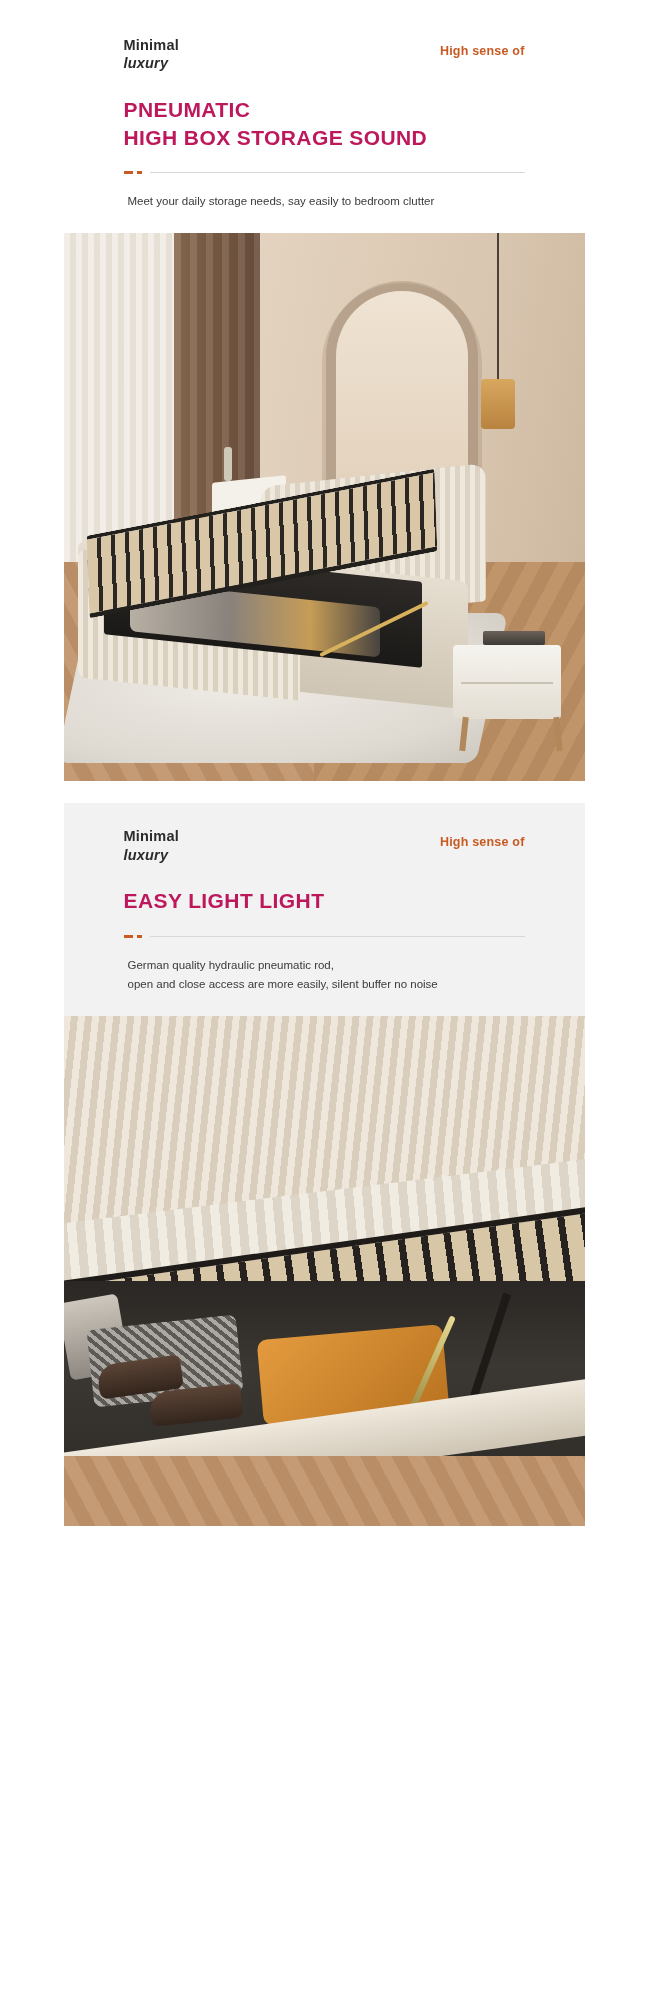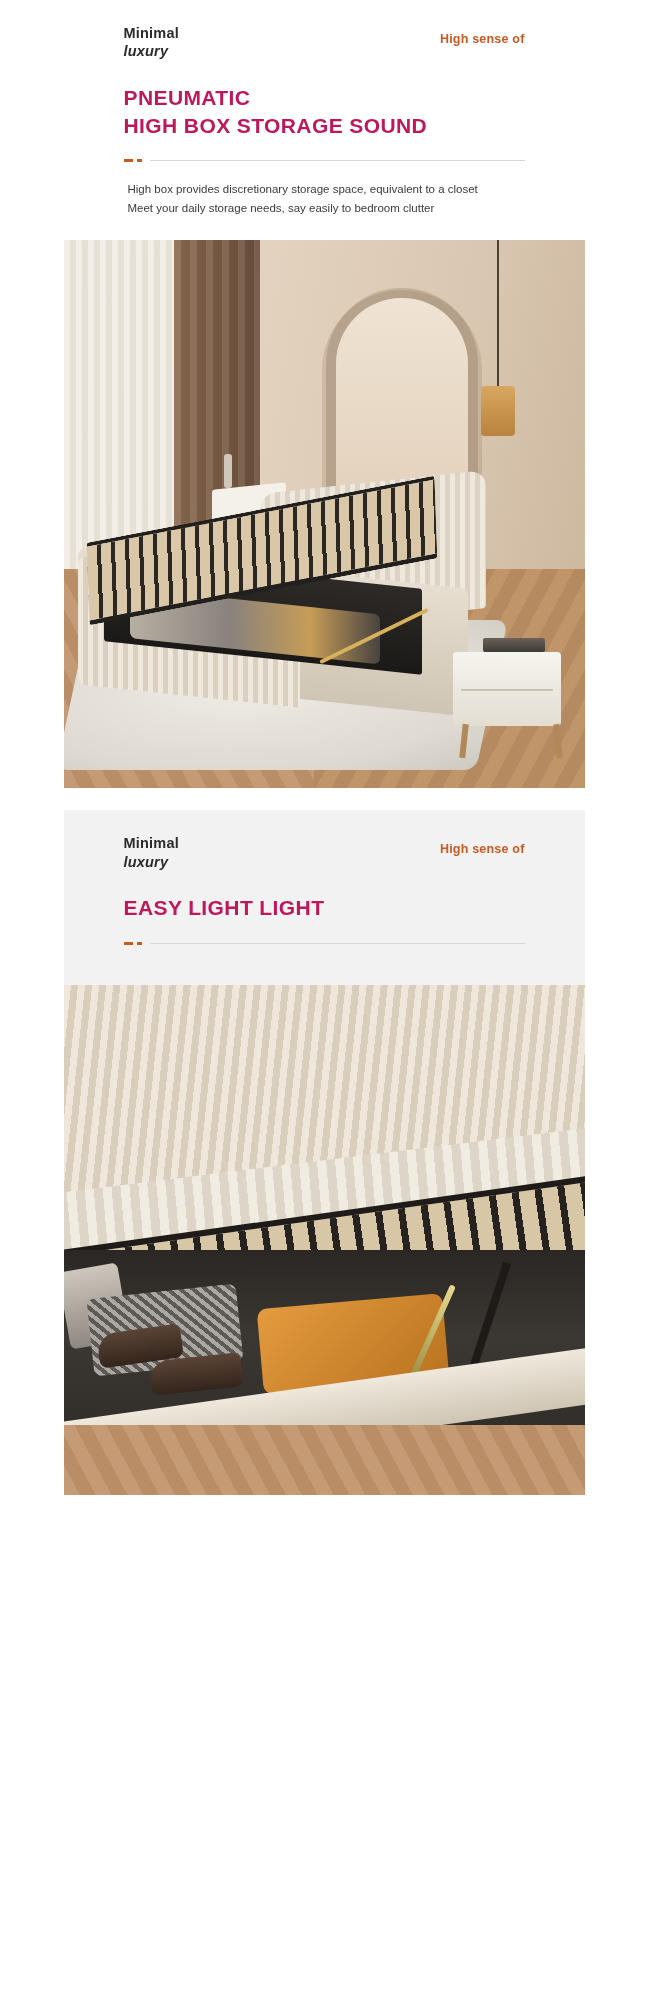--- a/index.html
+++ b/index.html
@@ -7,21 +7,21 @@
     padding: 0;
   }
   body {
     width: 648px;
     background: #ffffff;
     font-family: "Liberation Sans", sans-serif;
     color: #222;
   }
   .page {
     width: 521px;
-    margin: 0 auto;
+    margin: 12px auto;
     position: relative;
     overflow: hidden;
   }
 
   
   .section {
     position: relative;
   }
   .section.white { background: #ffffff; }
   .section.grey  { background: #f2f2f2; }
@@ -312,21 +312,20 @@
 
       <div class="divider-row">
         <span class="dash-mark">
             <i></i>
             <i class="short"></i>
           </span>
         <span class="rule"></span>
       </div>
 
       <div class="desc">
-        <span>High box provides discretionary storage space, equivalent to a closet</span>
         <span>Meet your daily storage needs, say easily to bedroom clutter</span>
       </div>
     </div>
 
     <div class="photo one p1">
       <div class="wall"></div>
       <div class="curtain-sheer"></div>
       <div class="curtain-dark"></div>
       <div class="arch-shadow"></div>
       <div class="arch"></div>
@@ -369,20 +368,24 @@
       </h2>
 
       <div class="divider-row">
         <span class="dash-mark">
             <i></i>
             <i class="short"></i>
           </span>
         <span class="rule"></span>
       </div>
 
+      <div class="desc">
+        <span>German quality hydraulic pneumatic rod,</span>
+        <span>open and close access are more easily, silent buffer no noise</span>
+      </div>
     </div>
 
     <div class="photo two p2">
       <div class="back-panel"></div>
       <div class="mattress"></div>
       <div class="slats"></div>
       <div class="cavity"></div>
       <div class="cloth"></div>
       <div class="pillow-check"></div>
       <div class="pillow-orange"></div>

